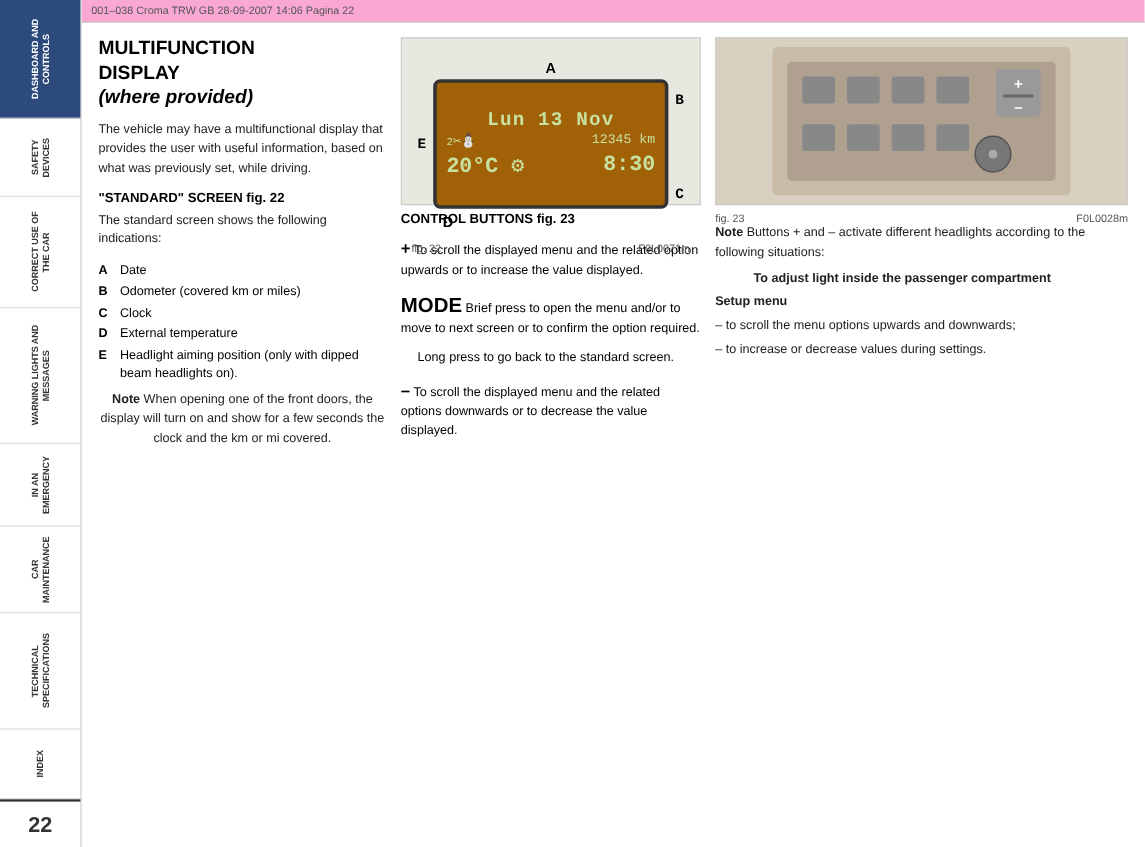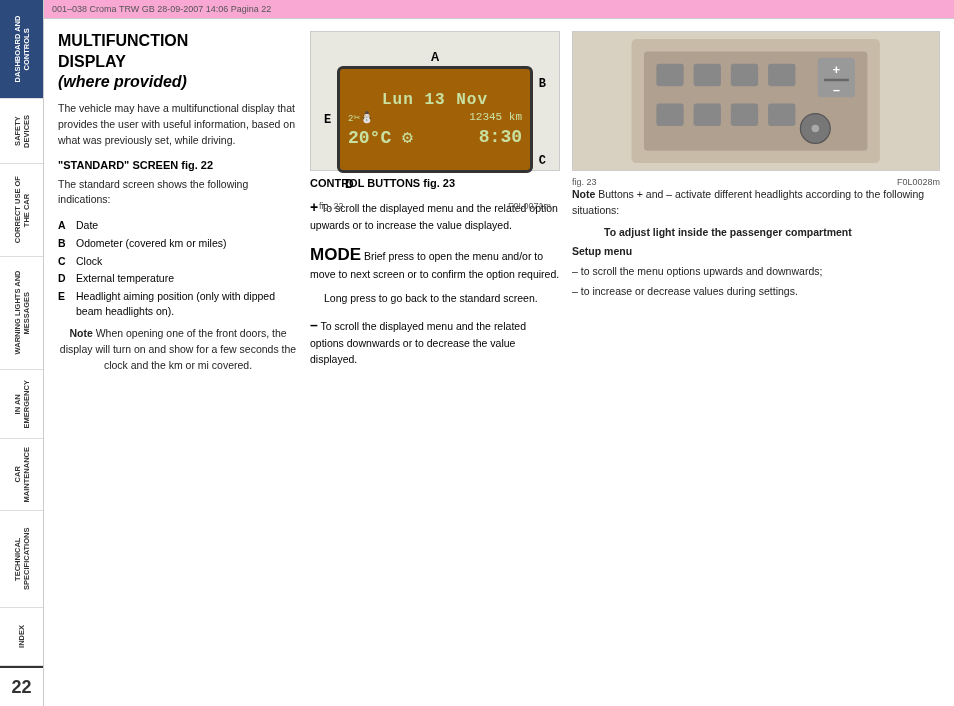--- a/index.html
+++ b/index.html
@@ -8,21 +8,21 @@
       font-size: 11px;
       background: #fff;
       width: 954px;
       height: 706px;
       overflow: hidden;
       display: flex;
     }
 
     
     .sidebar {
-      width: 44px;
+      width: 68px;
       background: #fff;
       display: flex;
       flex-direction: column;
       border-right: 1px solid #ccc;
       flex-shrink: 0;
     }
     .sidebar-item {
       display: flex;
       align-items: center;
       justify-content: center;

